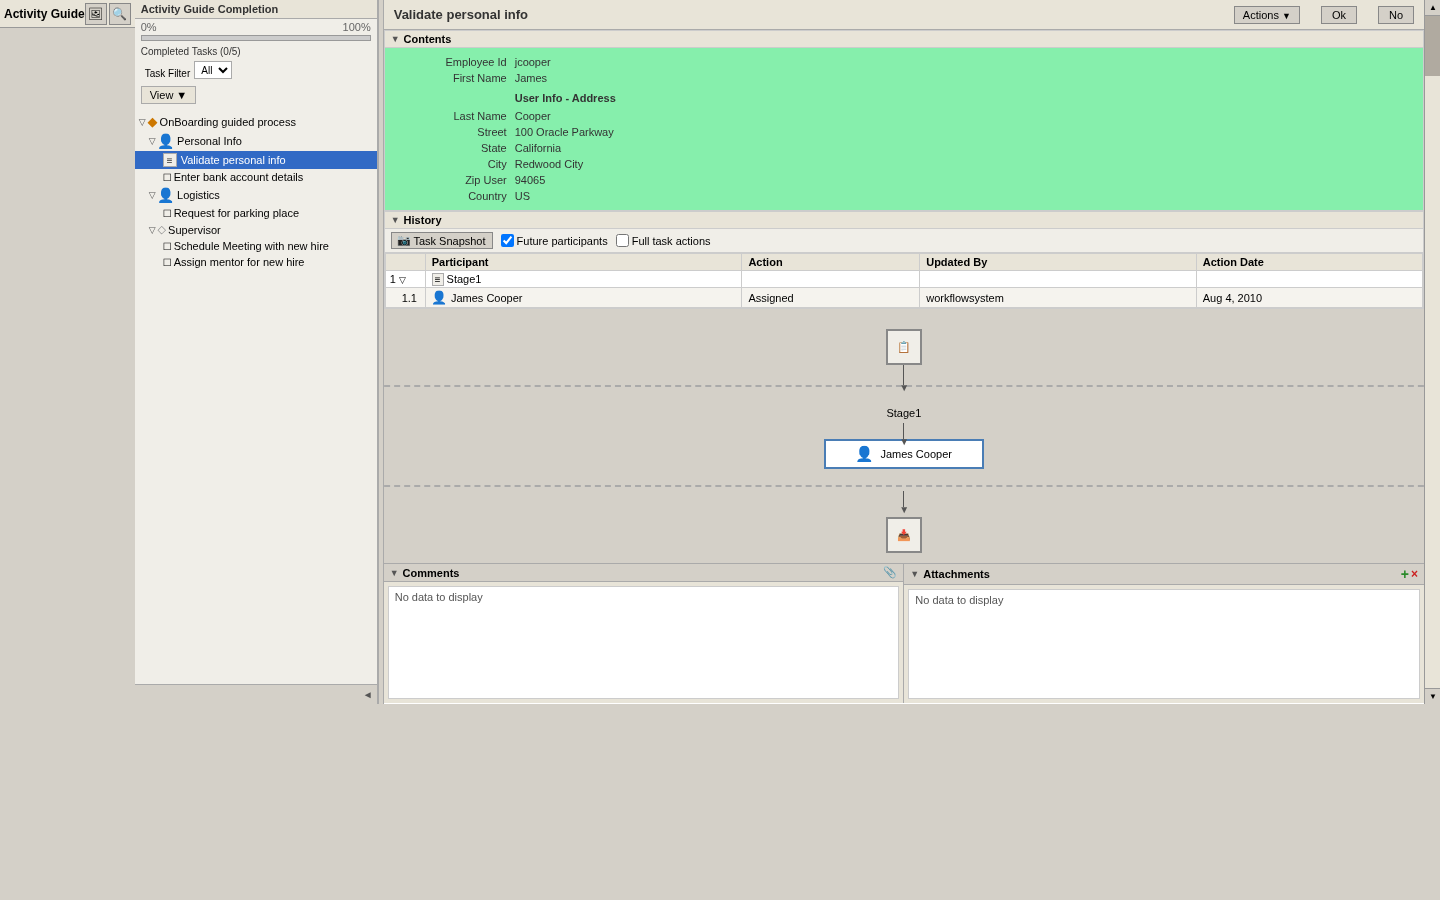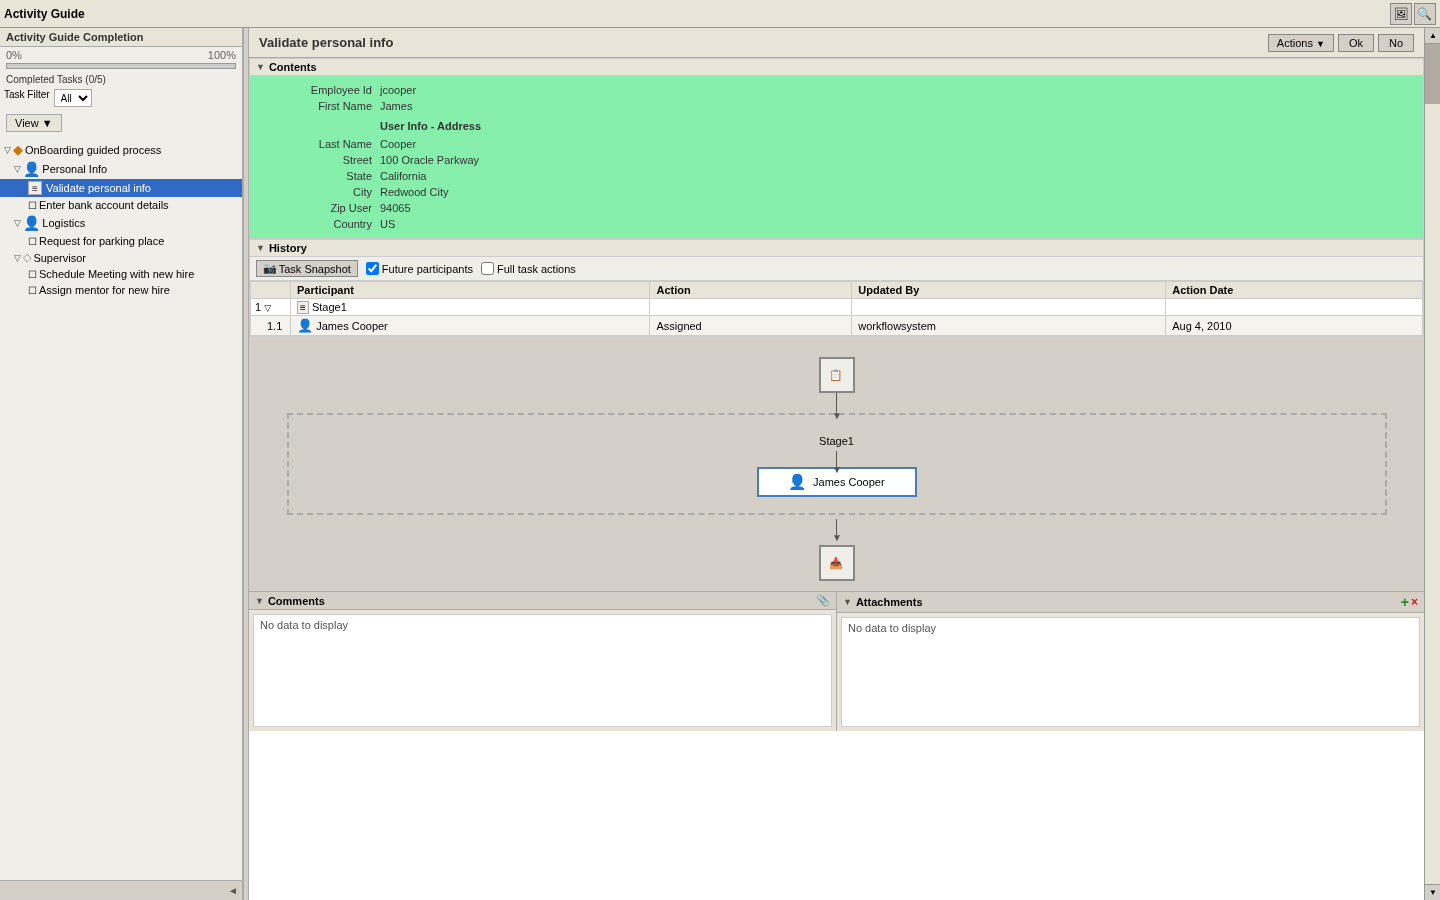--- a/index.html
+++ b/index.html
@@ -1,54 +1,54 @@
 <!DOCTYPE html>
 <html><head>
   <meta charset="utf-8">
   <style>
     * { box-sizing: border-box; margin: 0; padding: 0; font-family: Arial, sans-serif; font-size: 11px; }
     body { width: 1440px; height: 900px; overflow: hidden; background: #d4d0c8; }
 
     
-    .app-container { display: flex; flex-direction: column; height: 900px; width: 1440px; }
+    .app-container { display: flex; flex-direction: row; height: 704px; width: 1440px; }
     .title-bar { background: #e8e4d8; border-bottom: 1px solid #999; display: flex; align-items: center; padding: 2px 4px; height: 28px; }
     .title-bar-title { font-size: 12px; font-weight: bold; flex: 1; }
     .title-bar-icons { display: flex; gap: 2px; }
     .title-icon-btn { width: 22px; height: 22px; background: #d4d0c8; border: 1px solid #888; display: flex; align-items: center; justify-content: center; cursor: pointer; font-size: 12px; }
 
     .main-area { display: flex; flex: 1; overflow: hidden; }
 
     
     .sidebar { width: 243px; background: #f0eee8; border-right: 1px solid #aaa; display: flex; flex-direction: column; overflow-y: auto; flex-shrink: 0; }
     .sidebar-header { padding: 3px 6px; background: #e8e4d8; border-bottom: 1px solid #aaa; }
     .sidebar-header-text { font-size: 11px; font-weight: bold; color: #333; }
     .progress-bar-container { margin: 2px 6px; }
     .progress-labels { display: flex; justify-content: space-between; font-size: 10px; color: #666; }
     .progress-track { height: 6px; background: #ccc; border: 1px solid #999; margin: 2px 0; }
     .progress-fill { height: 100%; background: #4a90d9; width: 0%; }
     .tasks-info { font-size: 10px; color: #333; padding: 1px 6px; }
-    .task-filter { display: flex; align-items: flex-start; gap: 4px; padding: 3px 4px; }
+    .task-filter { display: flex; align-items: flex-end; gap: 4px; padding: 3px 10px; }
     .task-filter-label { font-size: 10px; }
     .task-filter-select { font-size: 10px; border: 1px solid #aaa; background: #fff; padding: 0 2px; height: 18px; }
 
     .view-button { margin: 4px 6px; }
     .view-btn { background: #e8e4d8; border: 1px solid #aaa; padding: 2px 8px; font-size: 11px; cursor: pointer; display: flex; align-items: center; gap: 3px; }
 
     .tree-area { padding: 4px 0; flex: 1; }
     .tree-label { font-size: 11px; }
     .tree-row { display: flex; align-items: center; gap: 2px; padding: 2px 4px; }
     .indent-1 { padding-left: 14px; }
     .indent-2 { padding-left: 28px; }
     .collapse-arrow { font-size: 9px; color: #555; cursor: pointer; }
 
     
     .right-panel { flex: 1; display: flex; flex-direction: column; overflow: hidden; }
     .task-header { background: #e8e4d8; border-bottom: 1px solid #aaa; display: flex; align-items: center; padding: 4px 10px; height: 30px; justify-content: space-between; }
     .task-title { font-size: 13px; font-weight: bold; color: #333; }
-    .task-actions { display: flex; align-items: center; gap: 4px; }
+    .task-actions { display: flex; align-items: center; gap: 21px; }
     .action-btn { background: #d4d0c8; border: 1px solid #888; padding: 2px 8px; font-size: 11px; cursor: pointer; }
     .ok-btn { background: #d4d0c8; border: 1px solid #888; padding: 2px 10px; font-size: 11px; cursor: pointer; }
     .no-btn { background: #d4d0c8; border: 1px solid #888; padding: 2px 10px; font-size: 11px; cursor: pointer; }
 
     .content-scroll { flex: 1; overflow-y: auto; background: #fff; display: flex; flex-direction: column; }
 
     
     .section { border: 1px solid #ccc; margin: 0; }
     .section-header { background: #e8e4d8; border-bottom: 1px solid #ccc; padding: 2px 6px; display: flex; align-items: center; gap: 4px; font-weight: bold; font-size: 11px; }
     .section-collapse { font-size: 9px; color: #555; cursor: pointer; }

